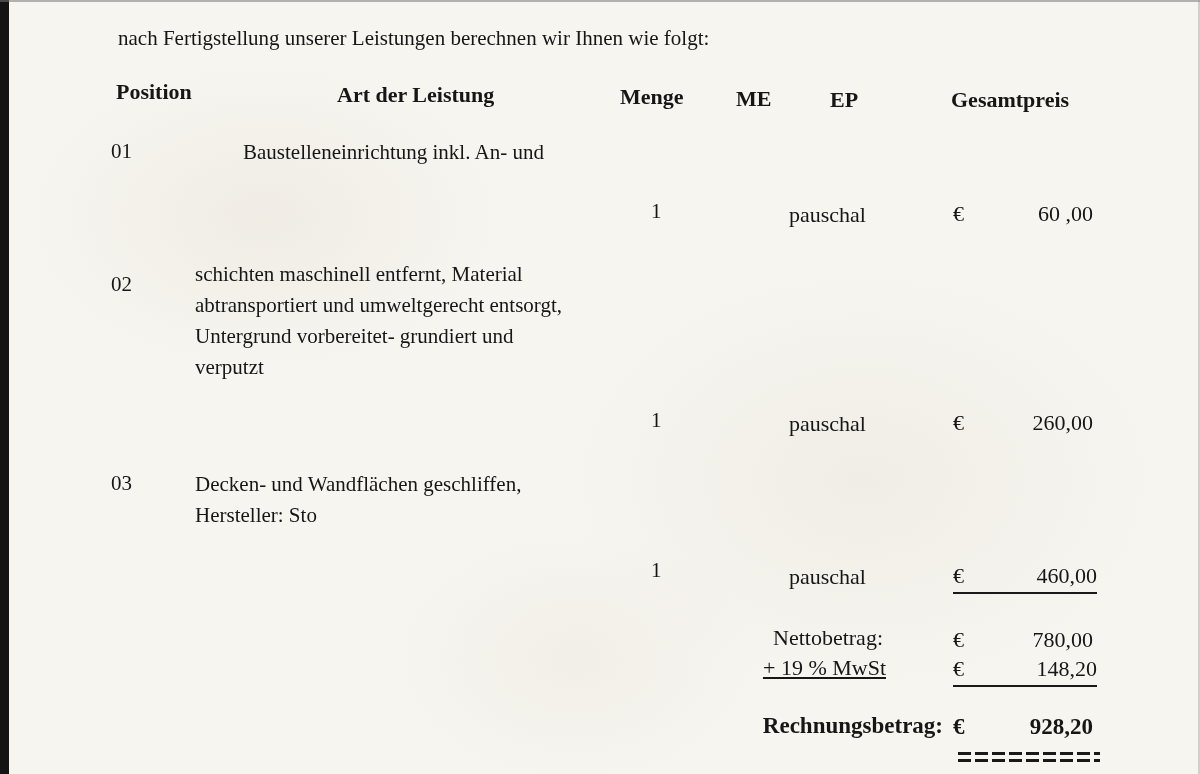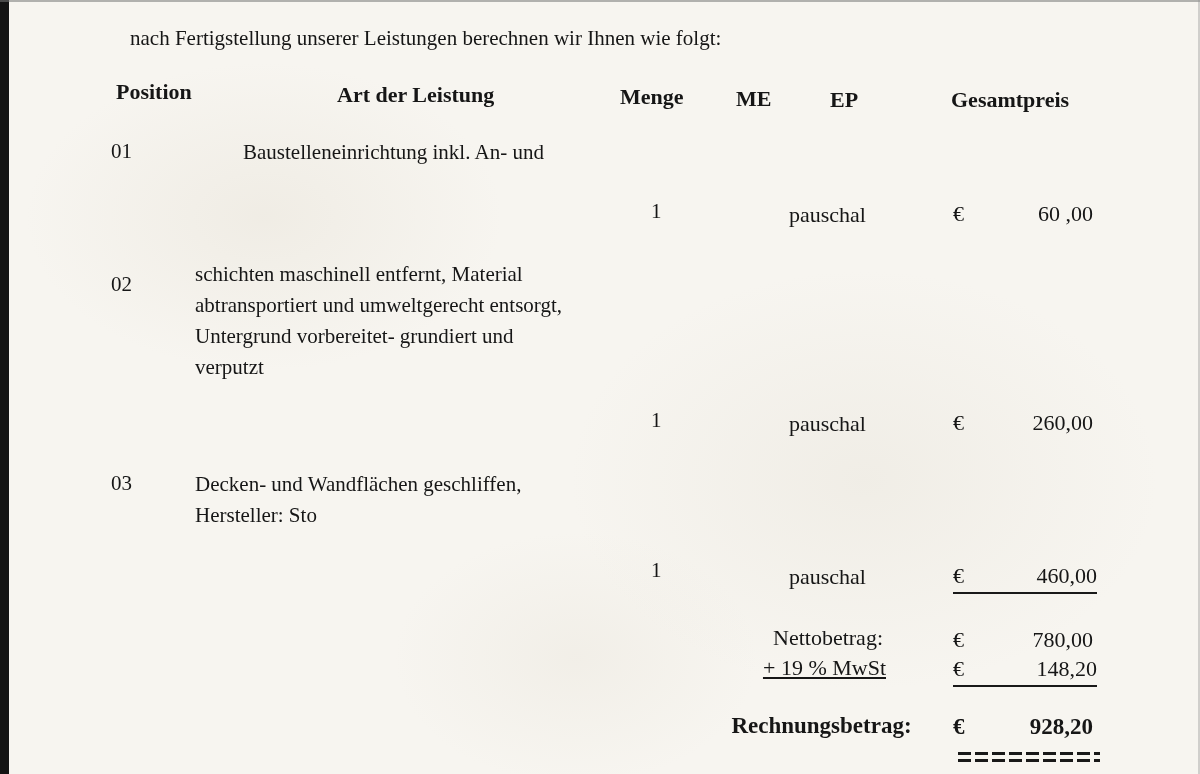--- a/index.html
+++ b/index.html
@@ -61,21 +61,21 @@
     border-bottom: 2px solid #191919;
     padding-bottom: 3px;
     width: 144px;
   }
   .label-right {
     position: absolute;
     text-align: right;
     font-size: 22px;
     white-space: nowrap;
   }
-  .total-label { font-size: 23px; text-align: center; }
+  .total-label { font-size: 23px; }
   .total-amount { font-size: 23px; }
   .double-dash-rule {
     position: absolute;
     left: 958px;
     top: 752px;
     width: 142px;
     height: 12px;
   }
   .dash-bar {
     height: 3px;
@@ -85,21 +85,21 @@
 </style>
 </head>
 <body>
 
 <div class="scan-page">
 
   <div class="edge-strip-left"></div>
   <div class="edge-line-top"></div>
   <div class="edge-line-right"></div>
 
-  <div class="txt" style="left:118px; top:26px;margin-left:12px;">nach Fertigstellung unserer Leistungen berechnen wir Ihnen wie folgt:</div>
+  <div class="txt" style="left:118px; top:26px;">nach Fertigstellung unserer Leistungen berechnen wir Ihnen wie folgt:</div>
 
   <div>
     <div class="txt bold" style="left:116px; top:79px; font-size:22px;">Position</div>
     <div class="txt bold" style="left:337px; top:82px; font-size:22px;">Art der Leistung</div>
     <div class="txt bold" style="left:620px; top:84px; font-size:22px;">Menge</div>
     <div class="txt bold" style="left:736px; top:86px; font-size:22px;">ME</div>
     <div class="txt bold" style="left:830px; top:87px; font-size:22px;">EP</div>
     <div class="txt bold" style="left:951px; top:87px; font-size:22px;">Gesamtpreis</div>
   </div>
 

